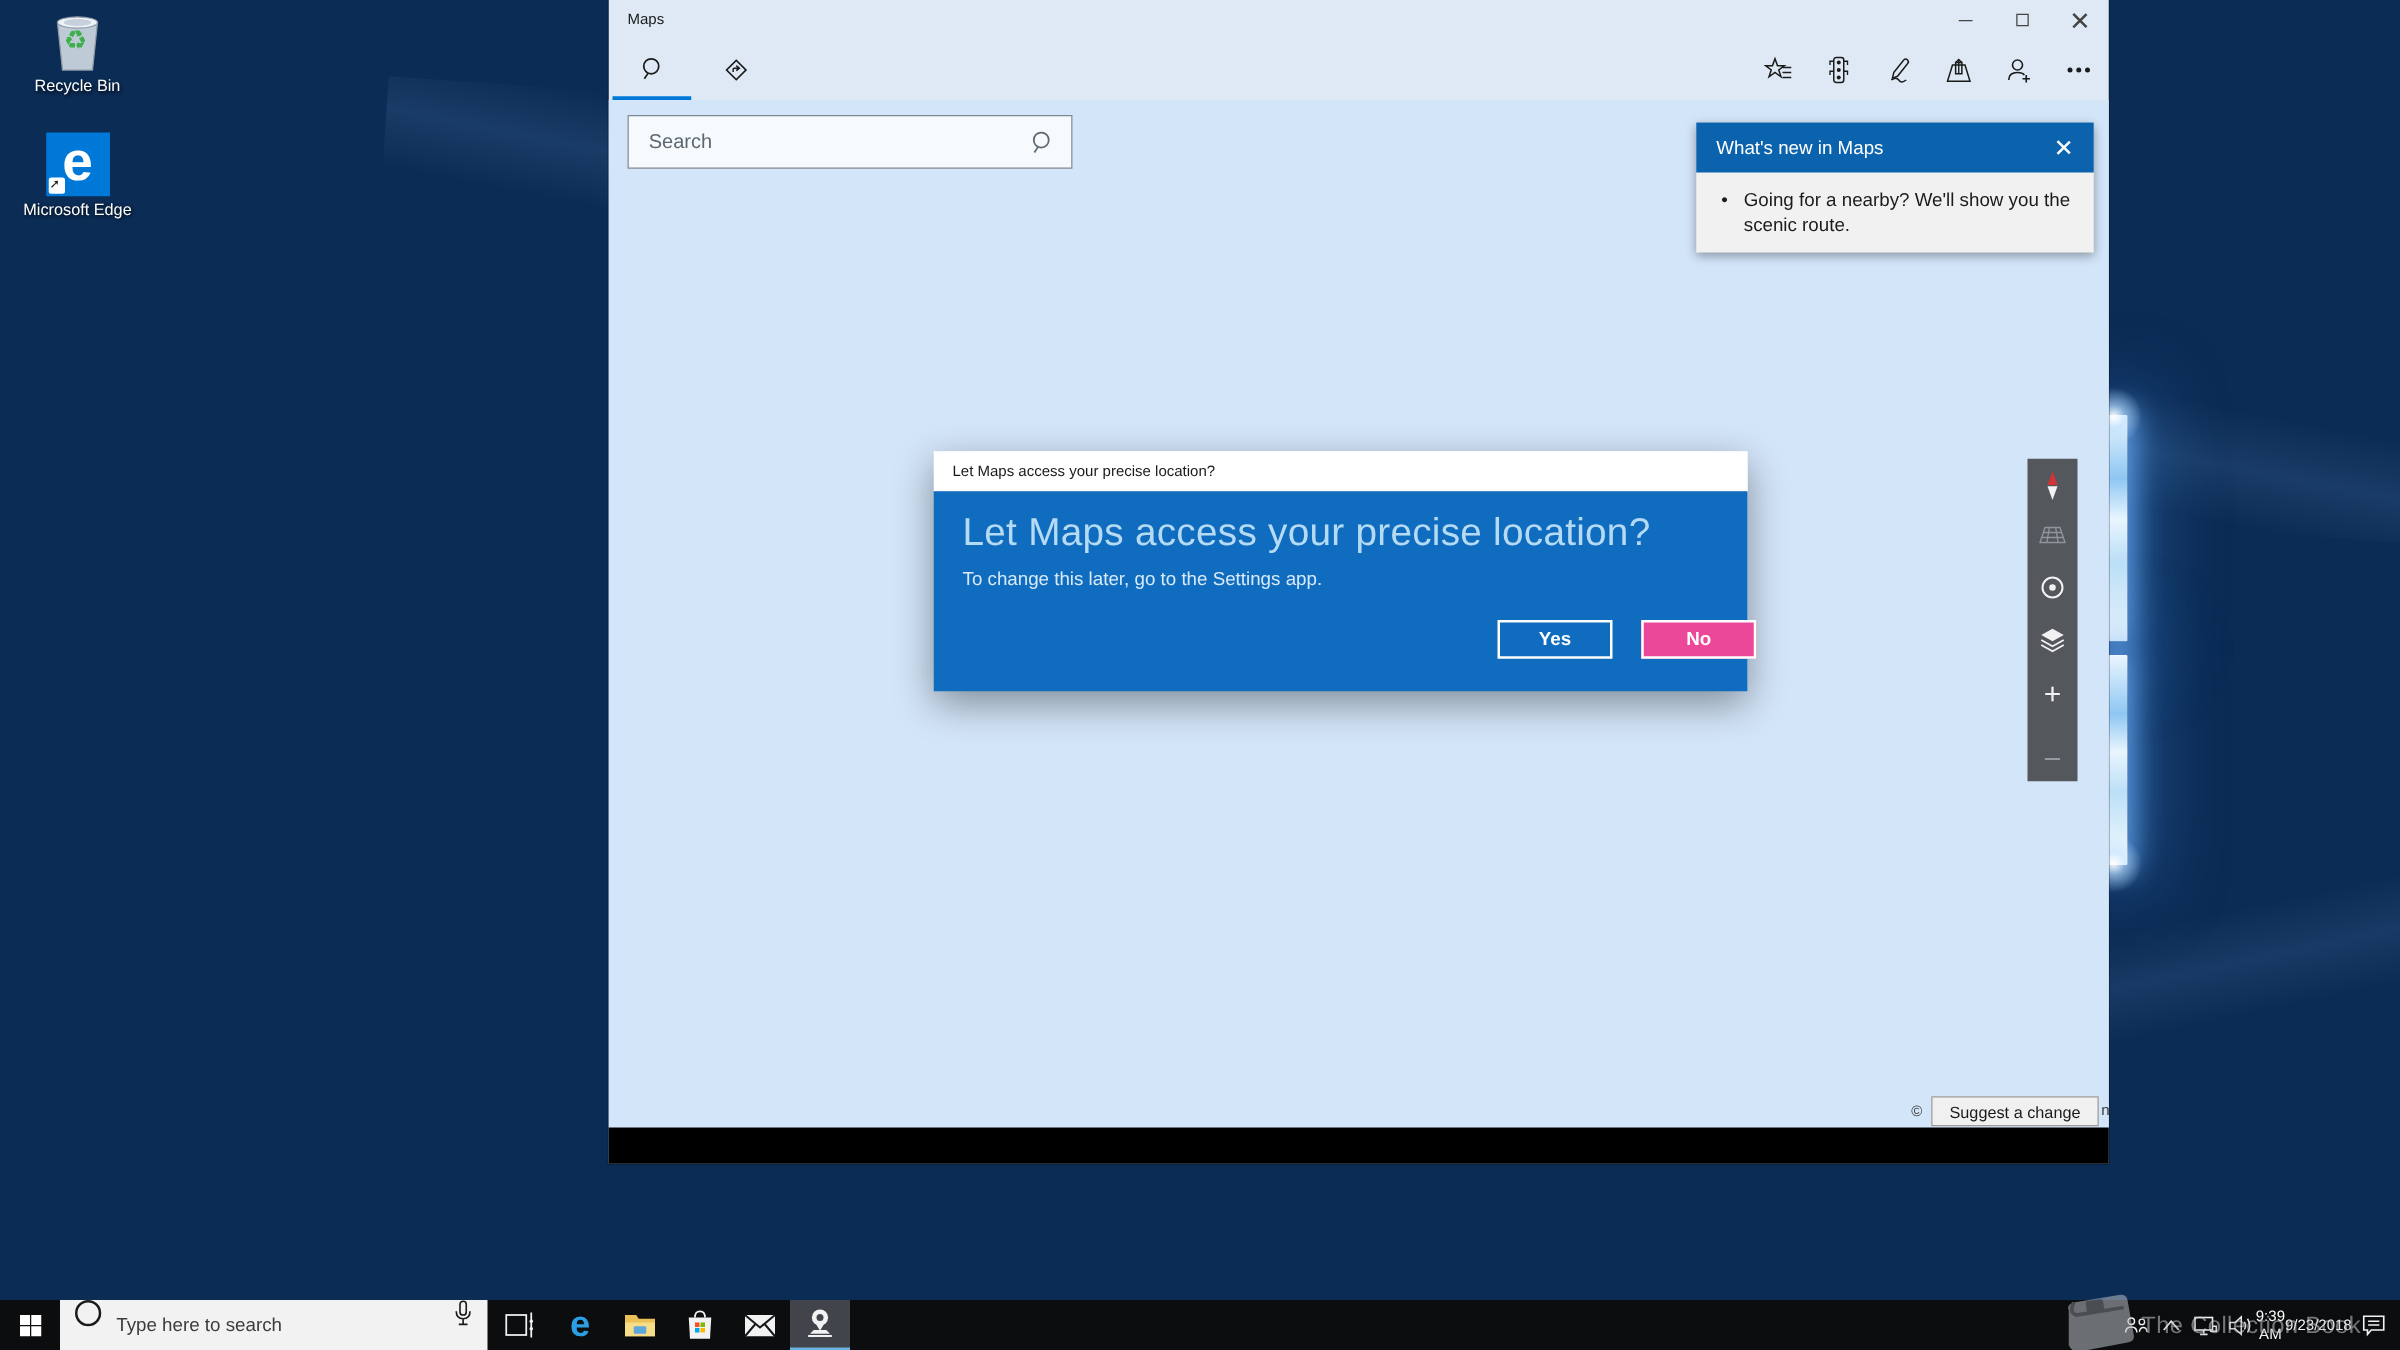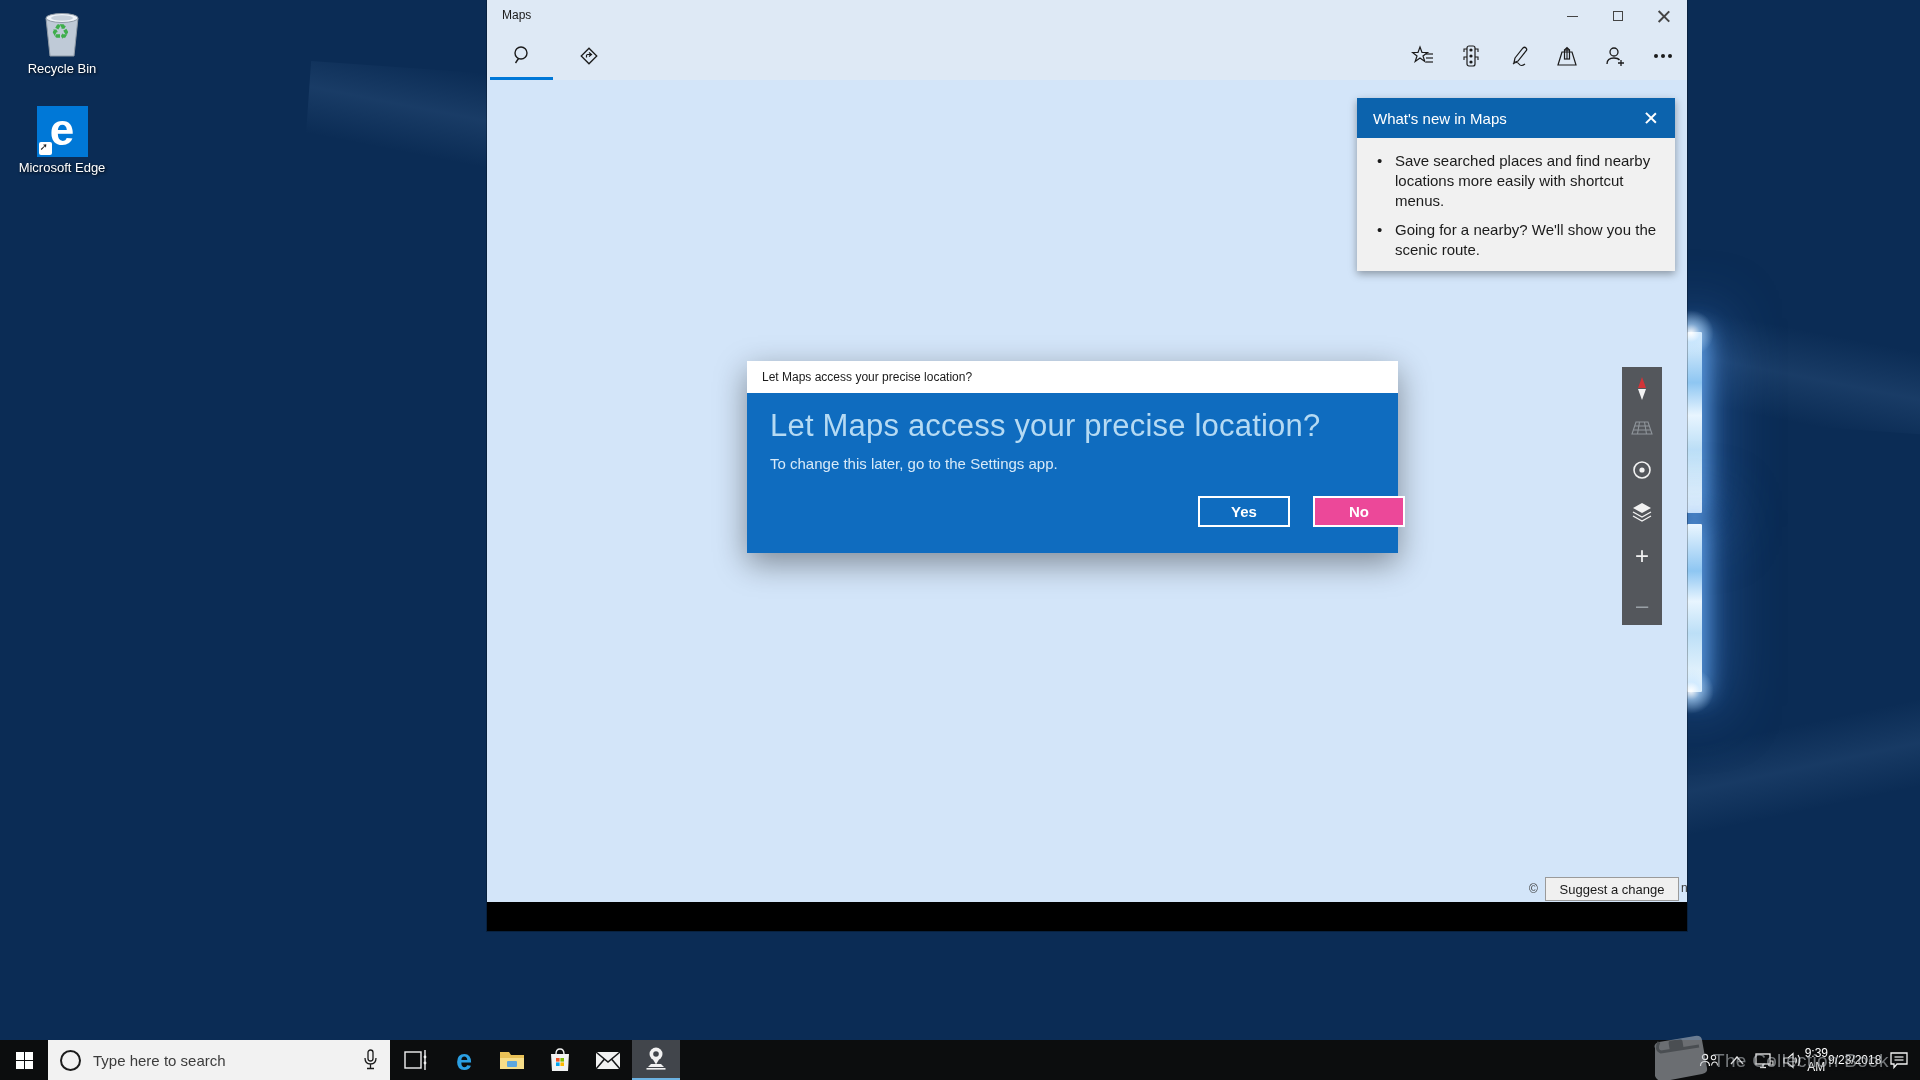--- a/index.html
+++ b/index.html
@@ -101,21 +101,21 @@
   .dlg-btn { position:absolute; top:103px; width:92px; height:31px; border:2px solid #fff; background:transparent;
     color:#fff; font-size:15px; font-weight:700; display:flex; align-items:center; justify-content:center; }
   .btn-yes { left:451px; }
   .btn-no { left:566px; background:#ec4899; }
 
   
   .taskbar { left:0; top:1040px; width:1920px; height:40px; background:#0c0d0e; }
   .tb-btn { position:absolute; top:0; width:48px; height:40px; display:flex; align-items:center; justify-content:center; }
   .start-logo { display:grid; grid-template-columns:8px 8px; grid-template-rows:8px 8px; gap:1px; }
   .start-logo div { background:#fff; }
-  .tb-search { position:absolute; left:48px; top:0; width:342px; height:40px; background:#f2f2f2; display:flex; align-items:center; }
+  .tb-search { position:absolute; left:48px; top:0; width:342px; height:40px; background:#f2f2f2; display:flex; }
   .tb-search input { flex:1; border:none; outline:none; background:transparent; font-size:15px; color:#333;
     padding-left:12px; font-family:"Liberation Sans",sans-serif; }
   .tb-search input::placeholder { color:#3c3c3c; }
   .cortana-ring { width:21px; height:21px; border:2.5px solid #1b1b1b; border-radius:50%; margin-left:12px; flex:none; }
   .tb-search svg { margin-right:12px; flex:none; }
   .edge-e::before { content:"e"; color:#2b9fe3; font-size:29px; font-weight:700; }
   .maps-btn-active { background:#41454b; border-bottom:2px solid #6cb2e2; }
   .tray { position:absolute; right:0; top:0; height:40px; display:flex; align-items:center; }
   .tray-item { height:40px; display:flex; align-items:center; justify-content:center; }
   .clock { width:70px; text-align:center; color:#fff; font-size:12px; line-height:14px; }
@@ -225,28 +225,34 @@
           </svg>
         </div>
         <div class="tool-btn">
           <div class="dots3"></div>
         </div>
       </div>
     </div>
 
     <div class="abs maparea">
 
+      <div class="abs searchbox">
+        <input type="text" placeholder="Search" style="">
+        <svg width="22" height="22" viewBox="0 0 22 22">
+          <circle cx="12" cy="9" r="6" fill="none" stroke="#5d6770" stroke-width="1.4"></circle>
+          <line x1="9.5" y1="14.5" x2="6.5" y2="19" stroke="#5d6770" stroke-width="1.4"></line>
+        </svg>
+      </div>
 
       <div class="abs whatsnew">
         <div class="wn-head">
           <div class="wn-title">What's new in Maps</div>
           <div class="wn-close"></div>
         </div>
         <div class="wn-body">
-          <div class="wn-li">Save searched places and find nearby locations more easily with shortcut menus.</div>
           <div class="wn-li">Going for a nearby? We'll show you the scenic route.</div>
         </div>
       </div>
 
       <div class="abs side-toolbar">
         <div class="side-btn" style="top:4px;">
           <svg width="16" height="26" viewBox="0 0 16 26">
             <polygon points="8,2 12,13 4,13" fill="#d13438"></polygon>
             <polygon points="4,14 12,14 8,25" fill="#f2f2f2"></polygon>
           </svg>

